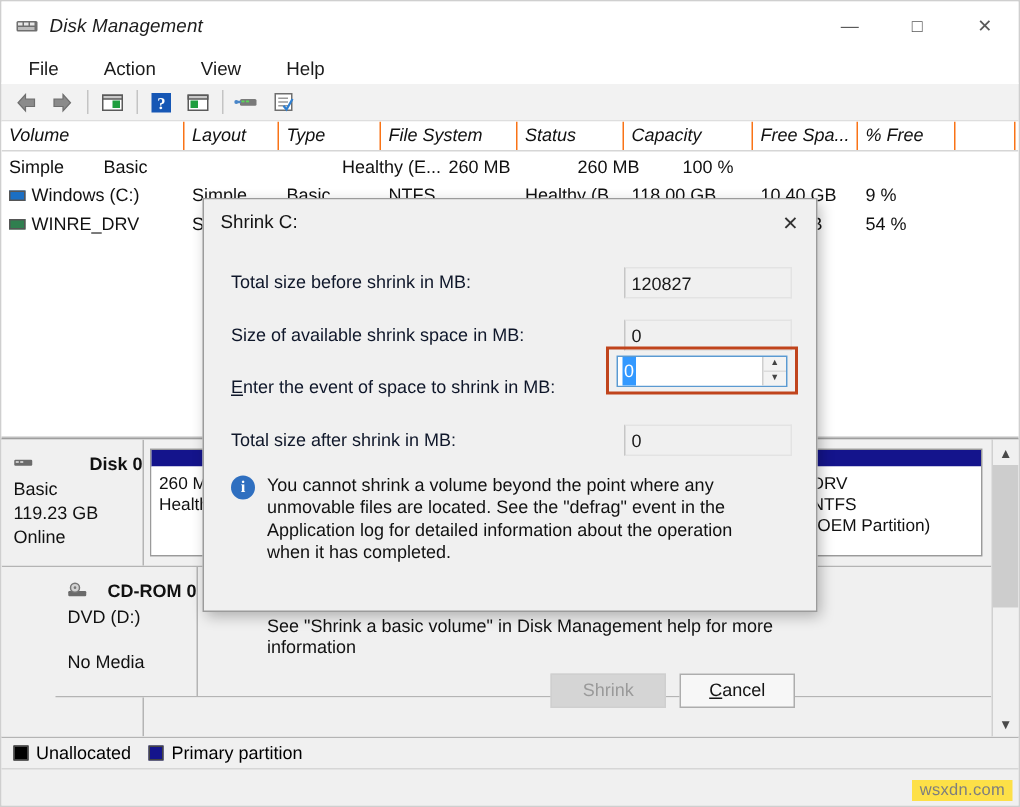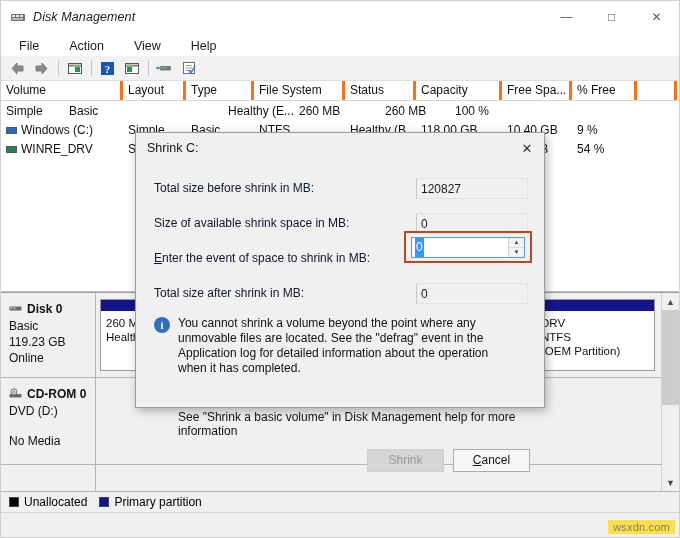--- a/index.html
+++ b/index.html
@@ -107,26 +107,27 @@
     position: relative;
   }
   .vol-header {
     display: flex;
     height: 19px;
     background: #ffffff;
     border-bottom: 1px solid #d6d6d6;
     font-size: 12px;
   }
   .vol-header .hcell {
-    border-right: 3px solid #f97316;
+    border-right: 1px solid #f97316;
     padding: 2px 0 0 5px;
     box-sizing: border-box;
     color: #111;
     overflow: hidden;
     white-space: nowrap;
+    font-style: italic;
   }
   .vol-row {
     display: flex;
     height: 19px;
     font-size: 12px;
     align-items: center;
   }
   .vol-row .cell {
     padding-left: 5px;
     box-sizing: border-box;
@@ -183,20 +184,21 @@
     background: #f0f0f0;
     font-size: 12px;
     line-height: 16px;
     color: #111;
   }
   .disk-label .dl-title {
     font-weight: bold;
     display: flex;
     align-items: center;
     margin-bottom: 1px;
+    justify-content: space-between;
   }
   .disk-label .dl-line { color: #111; }
   .disk-icon {
     width: 14px; height: 12px;
     margin-right: 4px;
     flex: 0 0 auto;
     position: relative;
   }
   .parts {
     flex: 1 1 auto;
@@ -648,21 +650,21 @@
             <div class="part-top"></div>
             <div class="part-body">
               <div>DRV</div>
               <div>NTFS</div>
               <div>(OEM Partition)</div>
             </div>
           </div>
         </div>
       </div>
 
-      <div class="disk-row disk-row-cd" style="height:86px;">
+      <div class="disk-row disk-row-cd" style="height:86px;margin-left:36px;">
         <div class="disk-label">
           <div class="dl-title">
             <span class="disk-icon">
               <svg width="14" height="12" viewBox="0 0 14 12">
                 <rect x="0.5" y="6" width="12" height="3.5" rx="0.8" fill="#6b6b6b"></rect>
                 <circle cx="5" cy="3.8" r="3" fill="#d3d3d3" stroke="#777"></circle>
                 <circle cx="5" cy="3.8" r="0.9" fill="#777"></circle>
               </svg>
             </span>
             <span>CD-ROM 0</span>

